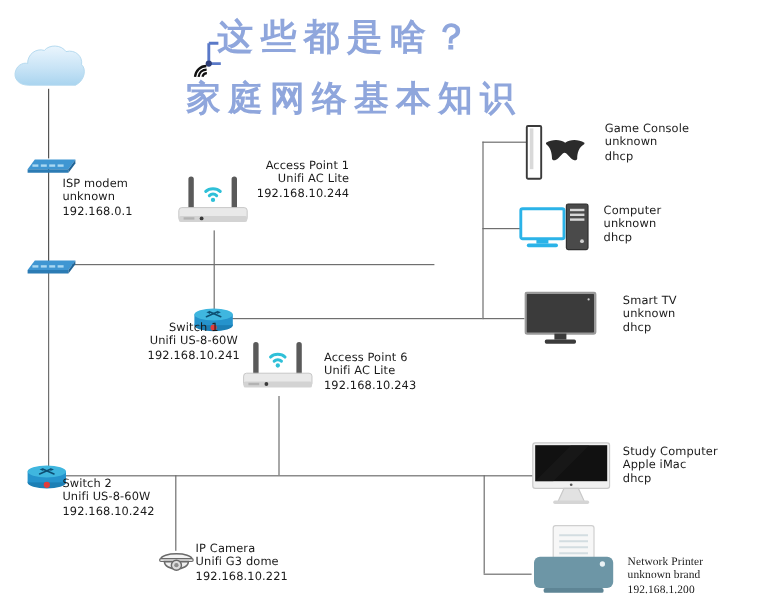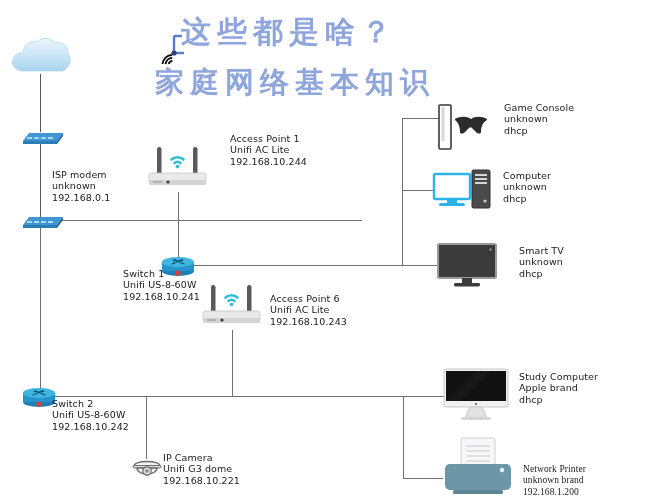--- a/index.html
+++ b/index.html
@@ -190,21 +190,21 @@
       <polygon points="6,13 40,13 40,16 6,16" fill="#2b7bb4"></polygon>
       <polygon points="40,13 46,5 46,8 40,16" fill="#1f6497"></polygon>
       <g fill="#a9d8f2">
         <rect x="10" y="9" width="5" height="2"></rect>
         <rect x="17" y="9" width="5" height="2"></rect>
         <rect x="24" y="9" width="5" height="2"></rect>
         <rect x="31" y="9" width="5" height="2"></rect>
       </g>
     </svg>
   </div>
-  <div class="label" style="left:52px; top:148px;margin-top:21px;">
+  <div class="label" style="left:52px; top:148px;">
     <span class="ln">ISP modem</span>
     <span class="ln">unknown</span>
     <span class="ln">192.168.0.1</span>
   </div>
 
   <div class="device slab" style="left:17px; top:212px;">
     <svg class="icn" width="46" height="18" viewBox="0 0 46 18">
       <polygon points="6,13 40,13 46,5 12,5" fill="#3f96d2"></polygon>
       <polygon points="6,13 40,13 40,16 6,16" fill="#2b7bb4"></polygon>
       <polygon points="40,13 46,5 46,8 40,16" fill="#1f6497"></polygon>
@@ -225,41 +225,41 @@
         <path d="M28.5 14.5 C31.5 11.5 37.5 11.5 40.5 14.5"></path>
         <path d="M31.5 18 C33.2 16.4 35.8 16.4 37.5 18"></path>
       </g>
       <circle cx="34.5" cy="21.6" r="1.8" fill="#2fc0d8"></circle>
       <rect x="6" y="28" width="57" height="11" rx="2.5" fill="#e9e9e9" stroke="#c5c5c5" stroke-width="0.8"></rect>
       <rect x="6" y="35" width="57" height="5" rx="1.6" fill="#d3d3d3"></rect>
       <rect x="10" y="36" width="9" height="2" fill="#b3b3b3"></rect>
       <circle cx="25" cy="37" r="1.6" fill="#3a3a3a"></circle>
     </svg>
   </div>
-  <div class="label" style="left:230px; top:133px;">
+  <div class="label" style="left:214px; top:133px;text-align:right;">
     <span class="ln">Access Point 1</span>
     <span class="ln">Unifi AC Lite</span>
     <span class="ln">192.168.10.244</span>
   </div>
 
   <div class="device csw" style="left:161px; top:255px;">
     <svg class="icn" width="34" height="22" viewBox="0 0 34 22">
       <ellipse cx="17" cy="16" rx="16" ry="5" fill="#1c7fb5"></ellipse>
       <rect x="1" y="7" width="32" height="9" fill="#2593cc"></rect>
       <ellipse cx="17" cy="7" rx="16" ry="5" fill="#3fb6df"></ellipse>
       <g stroke="#0d4f73" stroke-width="1.3" fill="none" stroke-linecap="round">
         <path d="M11 9 L20 5"></path>
           <path d="M23 9 L14 5"></path>
       </g>
       <polygon points="20,4 23,5.2 20,6.6" fill="#0d4f73"></polygon>
       <polygon points="14,4 11,5.2 14,6.6" fill="#0d4f73"></polygon>
       <circle cx="17" cy="18" r="2.6" fill="#e23b3b"></circle>
     </svg>
   </div>
-  <div class="label" style="left:123px; top:268px;">
+  <div class="label" style="left:123px; top:268px;text-align:center;">
     <span class="ln">Switch 1</span>
     <span class="ln">Unifi US-8-60W</span>
     <span class="ln">192.168.10.241</span>
   </div>
 
   <div class="device ap" style="left:197px; top:283px;">
     <svg class="icn" width="70" height="48" viewBox="0 0 70 48">
       <rect x="14" y="2" width="4.5" height="28" rx="2.2" fill="#5a5a5a"></rect>
       <rect x="50" y="2" width="4.5" height="28" rx="2.2" fill="#5a5a5a"></rect>
       <g fill="none" stroke="#2fc0d8" stroke-width="2.6" stroke-linecap="round">
@@ -353,21 +353,21 @@
       <rect x="1" y="1" width="64" height="38" rx="2" fill="#f0f0f0" stroke="#c9c9c9" stroke-width="1"></rect>
       <rect x="3" y="3" width="60" height="30" fill="#111111"></rect>
       <path d="M3 33 L33 3 L48 3 L18 33 Z" fill="#1d1d1d" opacity="0.55"></path>
       <circle cx="33" cy="36" r="1.1" fill="#555"></circle>
       <path d="M27 39 L39 39 L44 50 L22 50 Z" fill="#e2e2e2" stroke="#c9c9c9" stroke-width="1"></path>
       <rect x="18" y="49" width="30" height="3" rx="1.4" fill="#d5d5d5"></rect>
     </svg>
   </div>
   <div class="label" style="left:519px; top:371px;">
     <span class="ln">Study Computer</span>
-    <span class="ln">Apple brand</span>
+    <span class="ln">Apple iMac</span>
     <span class="ln">dhcp</span>
   </div>
 
   <div class="device" style="left:443px; top:437px; width:72px; height:58px;">
     <svg class="icn" width="72" height="58" viewBox="0 0 72 58">
       <rect x="18" y="1" width="34" height="30" rx="2" fill="#f7f7f7" stroke="#cfcfcf" stroke-width="1"></rect>
       <g stroke="#d3dde1" stroke-width="1.6">
         <path d="M23 9 H47"></path>
           <path d="M23 14 H47"></path>
           <path d="M23 19 H47"></path>

